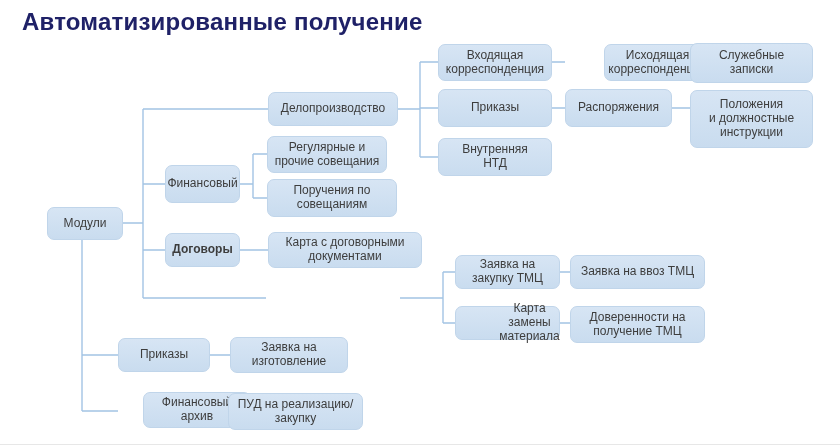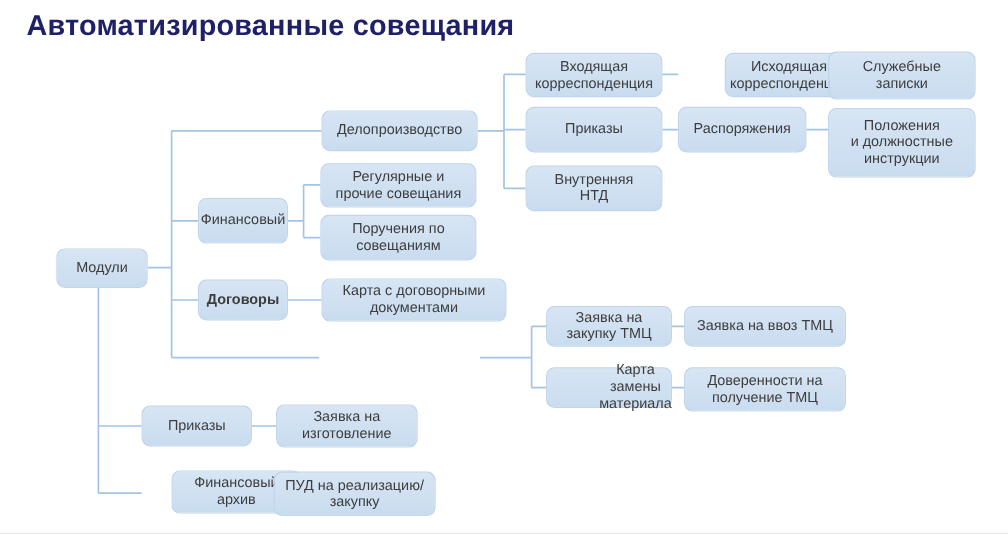--- a/index.html
+++ b/index.html
@@ -65,21 +65,21 @@
     left: 0; top: 444px;
     width: 840px; height: 1px;
     background: var(--footer-line);
   }
 </style>
 </head>
 <body>
 
 <div class="slide">
 
-  <div class="slide-title">Автоматизированные совещания</div>
+  <div class="slide-title">Автоматизированные получение</div>
 
   <svg class="connectors" viewBox="0 0 840 448" xmlns="http://www.w3.org/2000/svg">
     <path d="
       M123 223 H143
       M143 109 V298
       M143 109 H268
       M143 184 H165
       M143 250 H165
       M143 298 H266
       M82 240 V411
@@ -112,21 +112,21 @@
 
   <div class="node" style="left:47px;  top:207px; width:76px;  height:33px;">Модули</div>
 
   <div class="node" style="left:268px; top:92px;  width:130px; height:34px;">Делопроизводство</div>
   <div class="node" style="left:165px; top:165px; width:75px;  height:38px;">Финансовый</div>
   <div class="node" style="left:165px; top:233px; width:75px;  height:34px;font-weight:bold;">Договоры</div>
   <div class="node" style="left:118px; top:338px; width:92px;  height:34px;">Приказы</div>
   <div class="node" style="left:132px; top:392px; width:108px;  height:36px;margin-left:11px;">Финансовый
 архив</div>
 
-  <div class="node" style="left:267px; top:136px; width:130px; height:37px;">Регулярные и
+  <div class="node" style="left:267px; top:136px; width:120px; height:37px;">Регулярные и
 прочие совещания</div>
   <div class="node" style="left:267px; top:179px; width:130px; height:38px;">Поручения по
 совещаниям</div>
   <div class="node" style="left:268px; top:232px; width:154px; height:36px;">Карта с договорными
 документами</div>
 
   <div class="node" style="left:438px; top:44px;  width:114px; height:37px;">Входящая
 корреспонденция</div>
   <div class="node" style="left:584px; top:44px;  width:107px; height:37px;margin-left:20px;">Исходящая
 корреспонденция</div>

